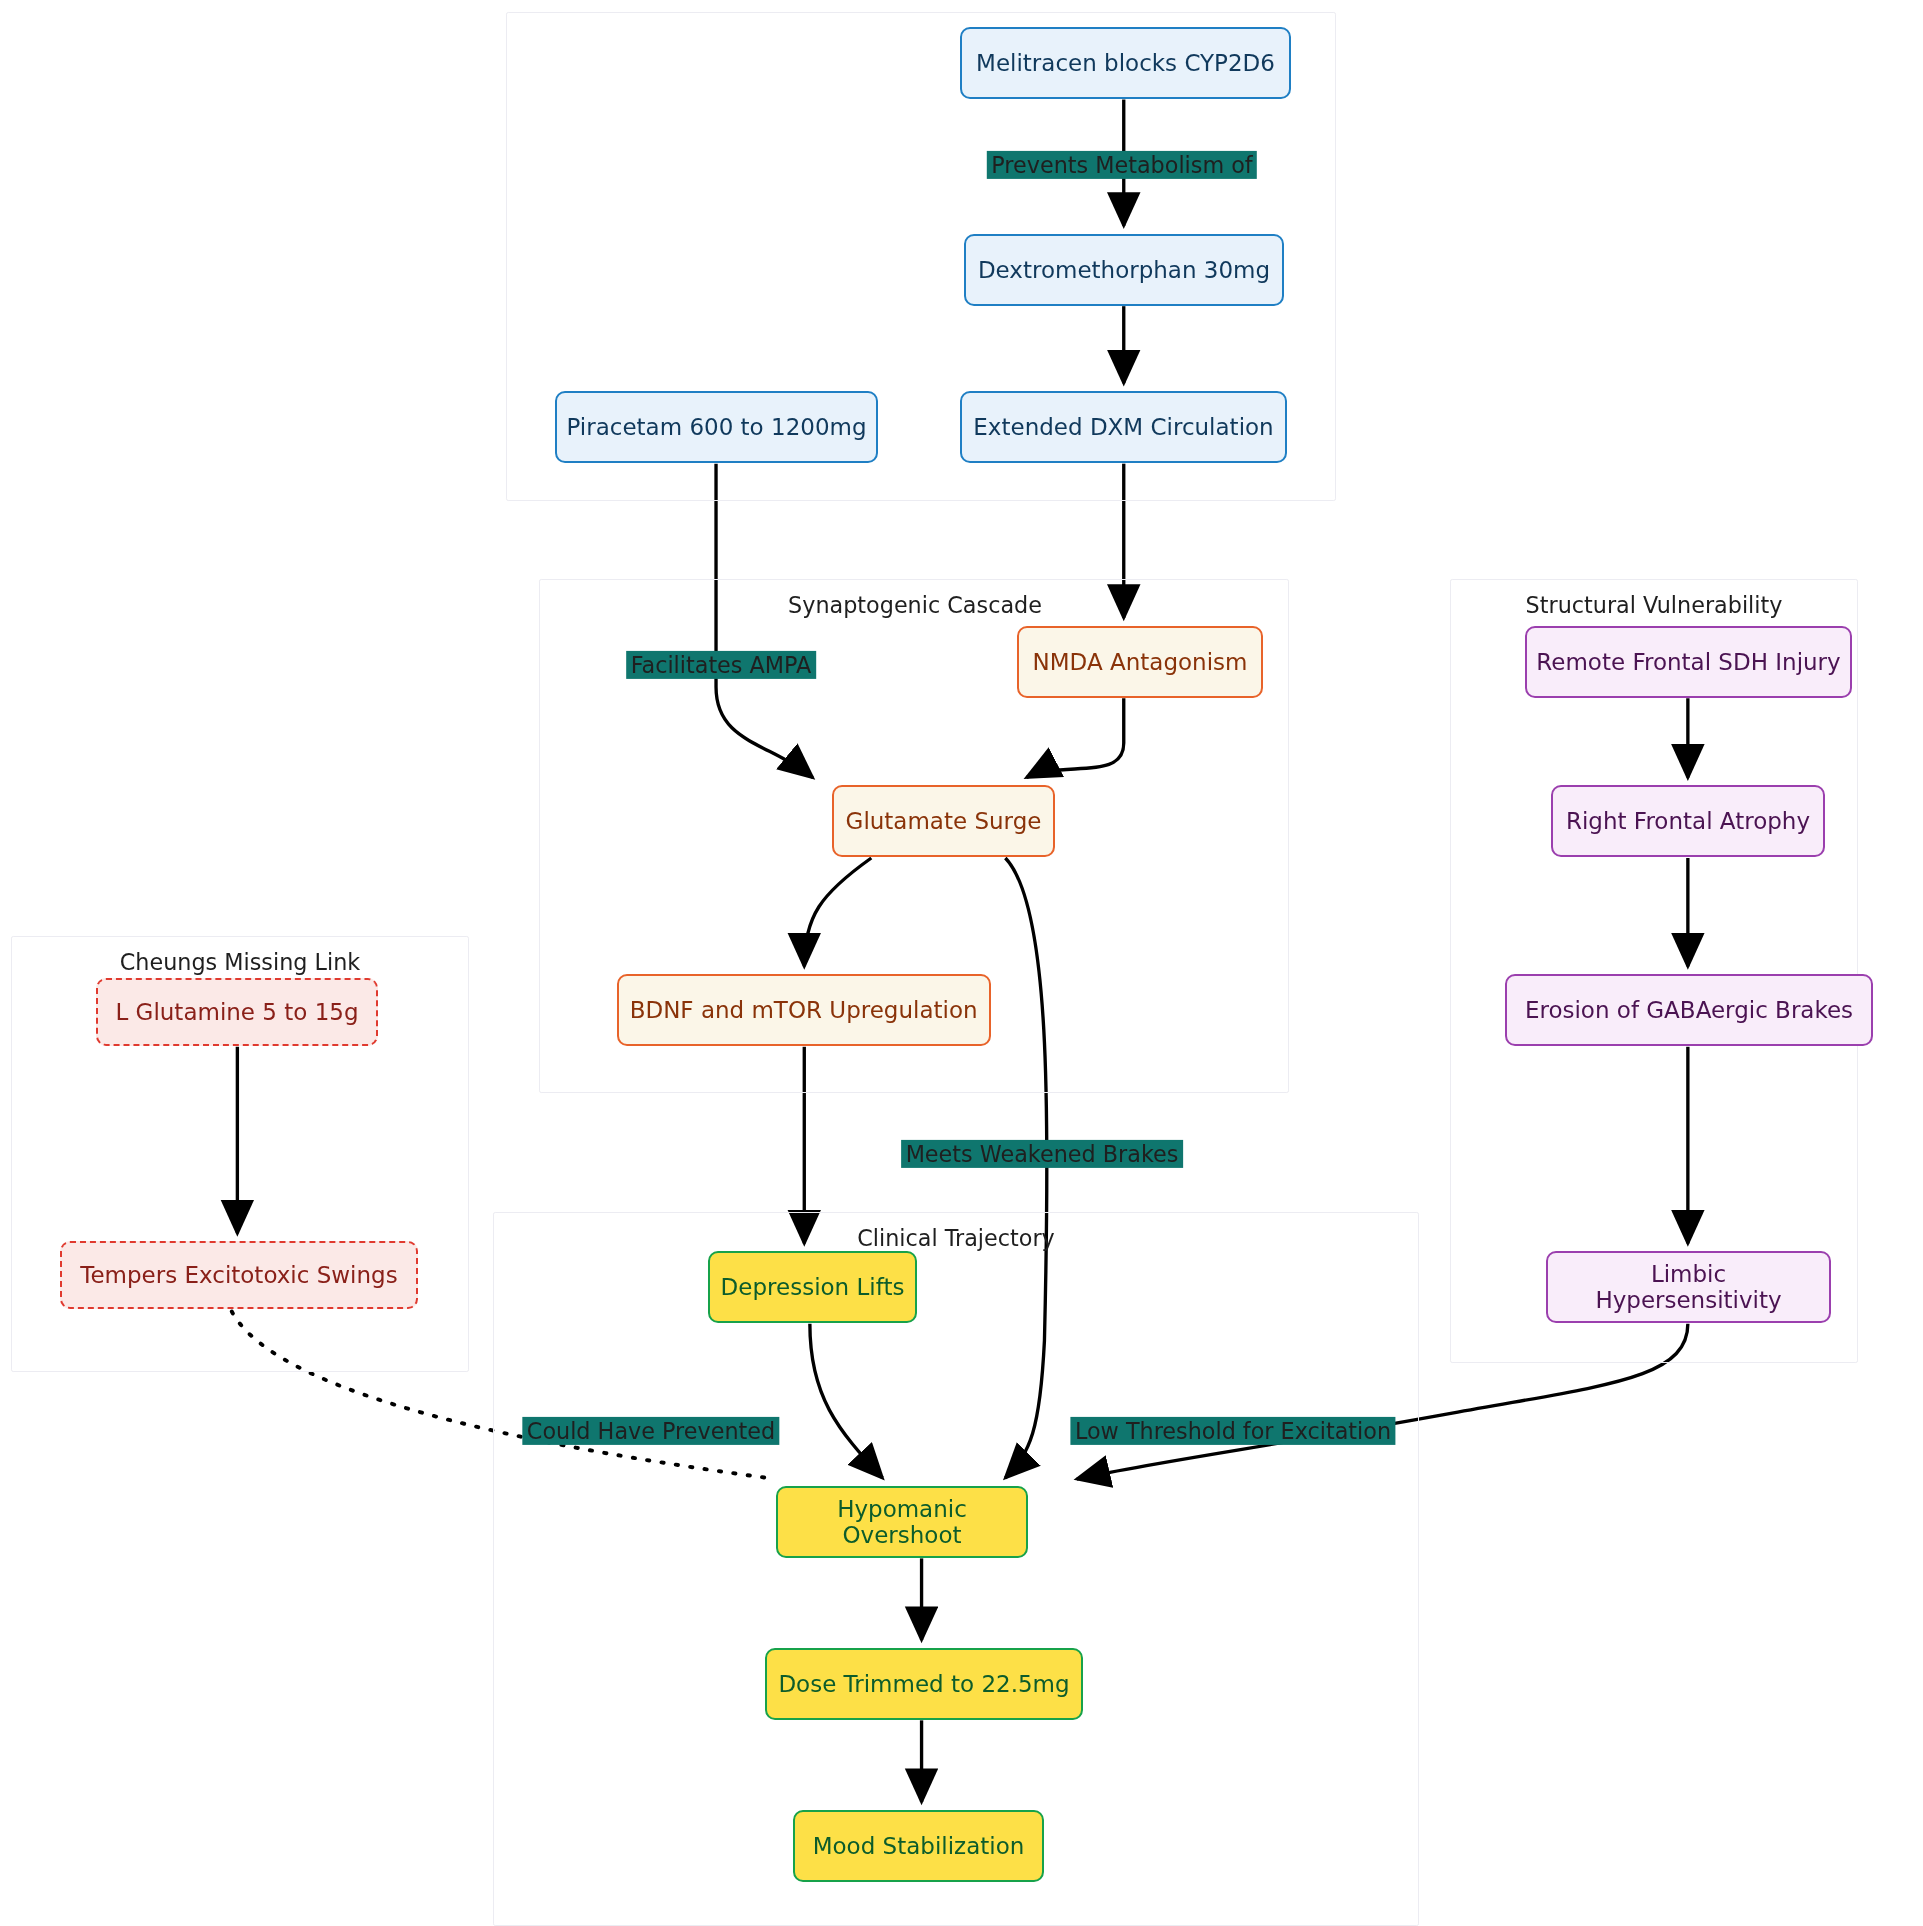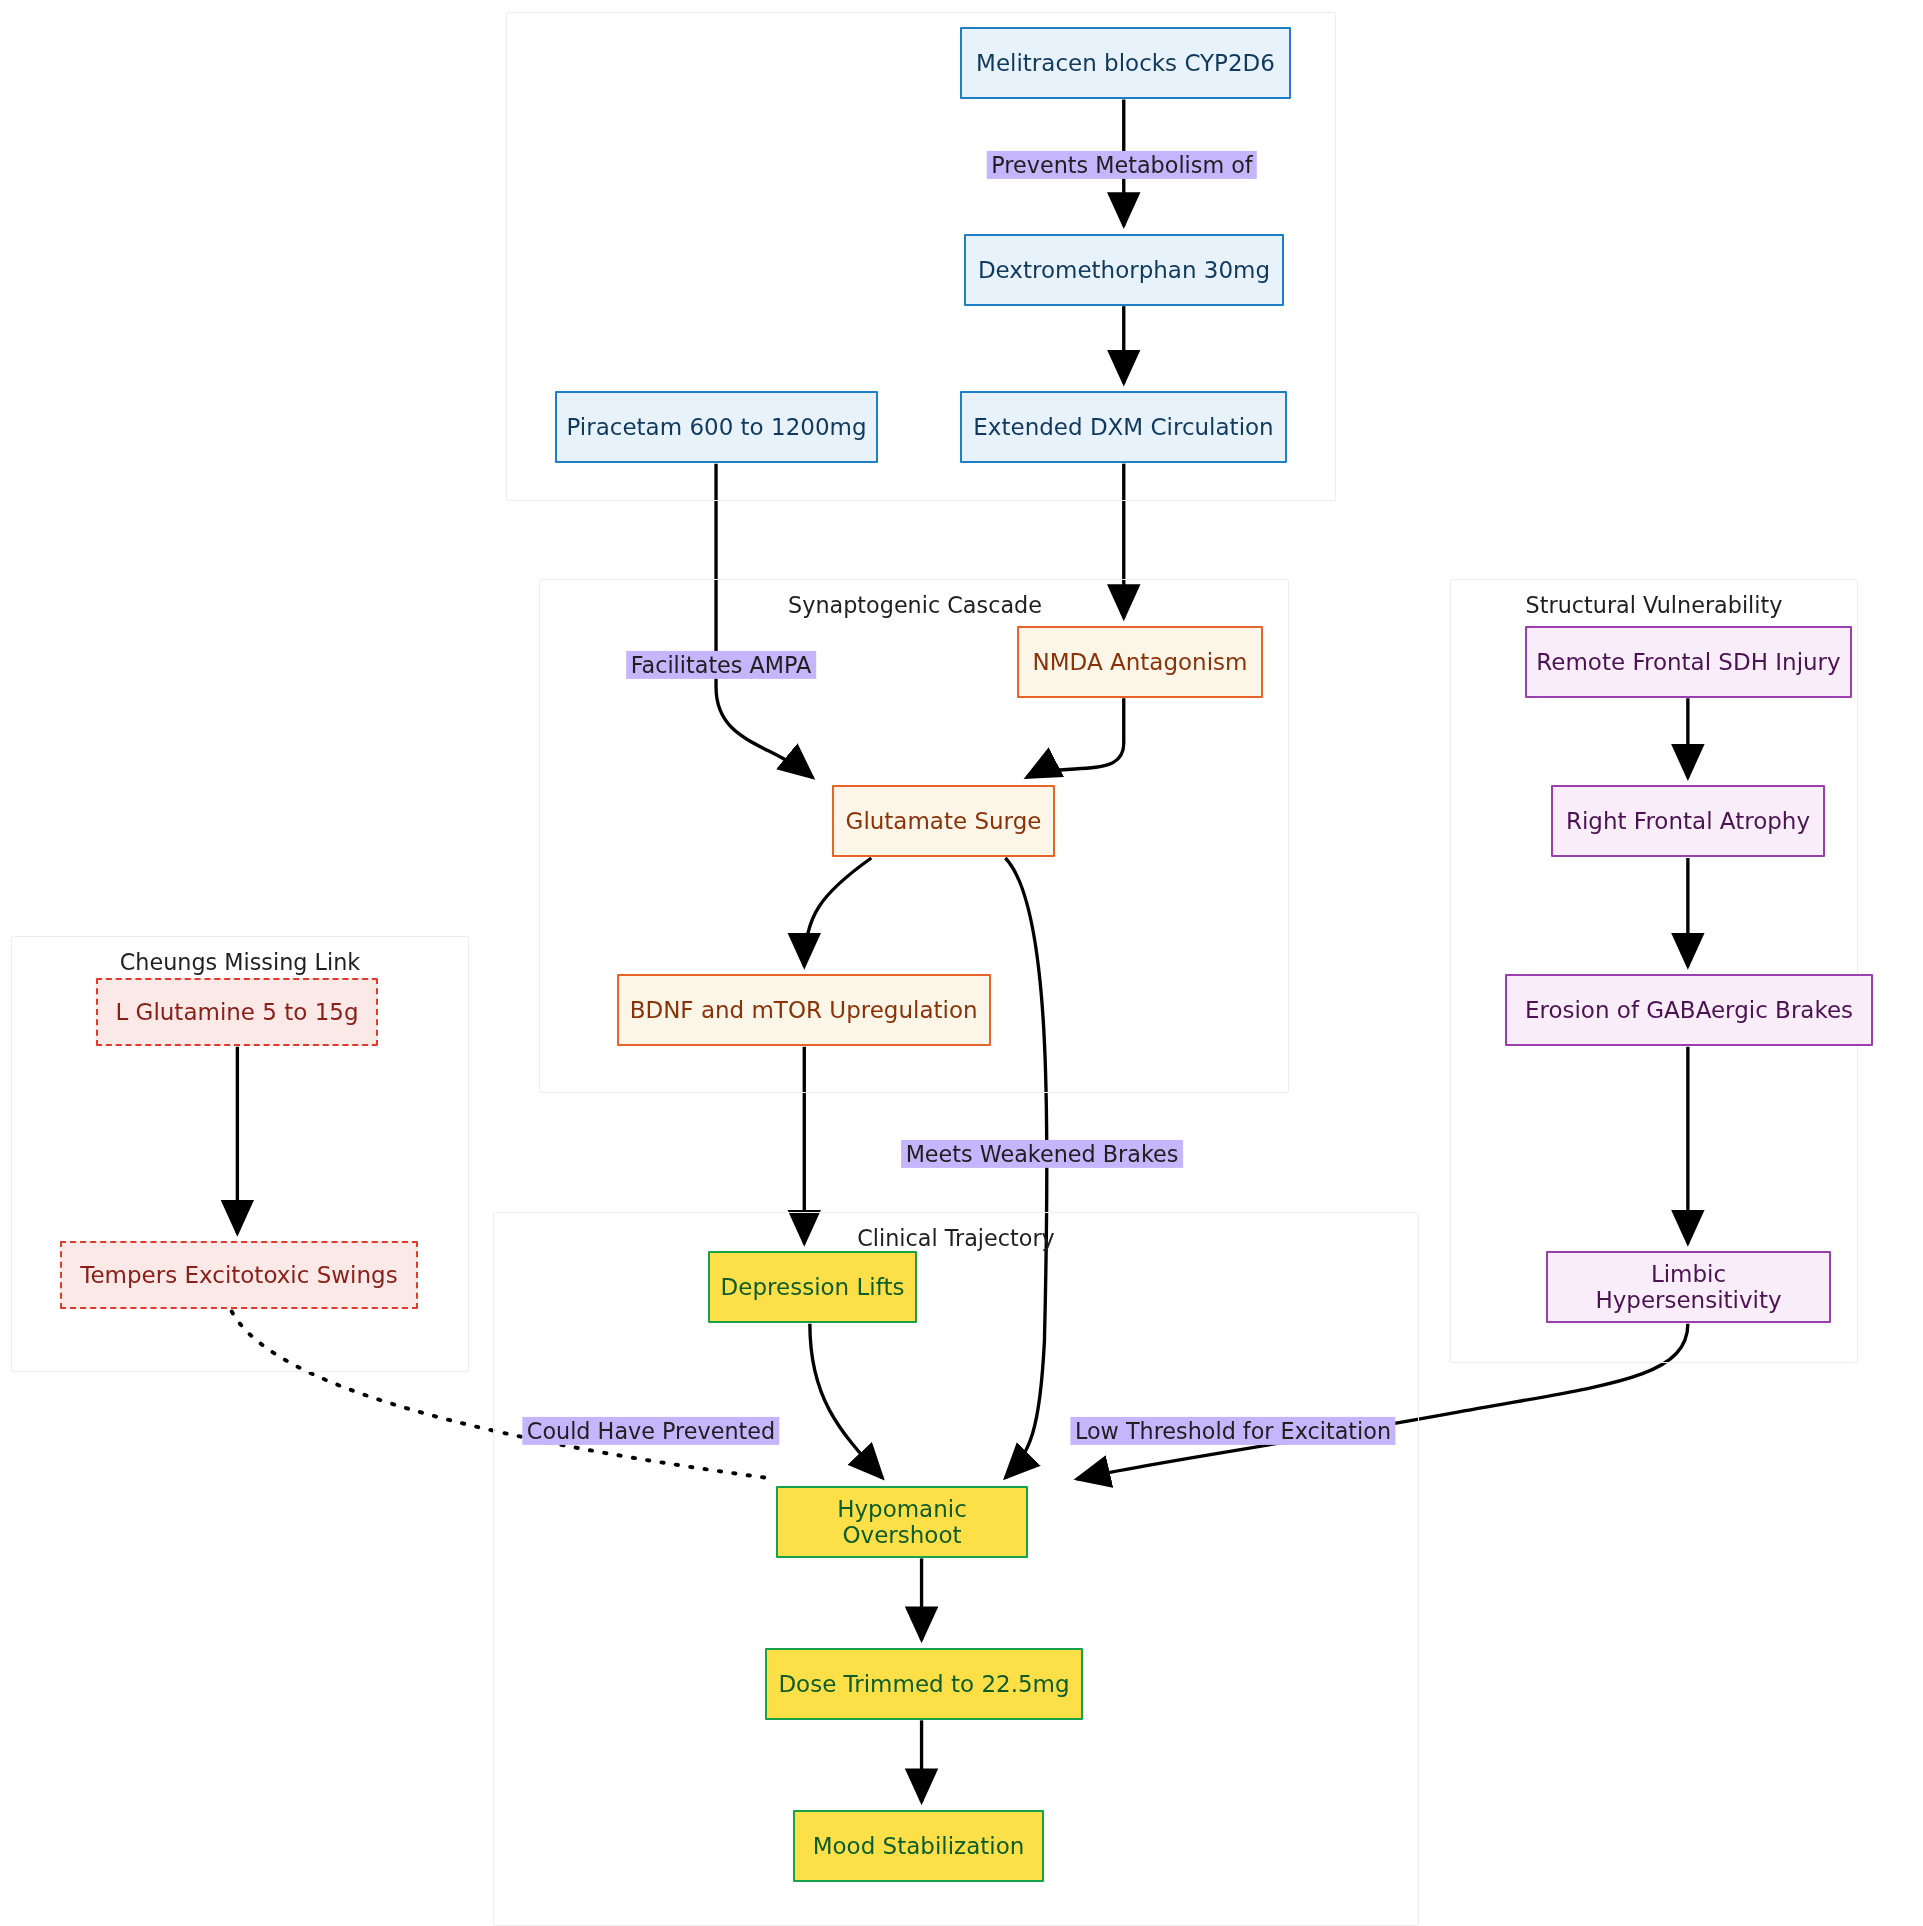--- a/index.html
+++ b/index.html
@@ -30,37 +30,37 @@
   }
 
   .node{
     position:absolute;
     box-sizing:border-box;
     display:flex;
     align-items:center;
     justify-content:center;
     text-align:center;
     font-size:23px;
-    border-radius:1px;
+    border-radius:10px;
     line-height:1.15;
     padding:0 7.8px;
   }
 
   .n-blue{ background:#e8f2fb; border:2.2px solid #1f7fc4; color:#10395c; }
   .n-orange{ background:#fbf6e8; border:2.8px solid #e8632a; color:#8a3309; }
   .n-purple{ background:#f9edfa; border:2.8px solid #9b3fae; color:#4b1352; }
   .n-green{ background:#fde047; border:2.8px solid #17a24a; color:#0c5c2b; }
   .n-red-dash{ background:#fbe9e7; border:2.8px dashed #e03a2f; color:#8a2019; }
 
   .edge-label{
     position:absolute;
     font-size:22.3px;
     color:#1f1f1f;
     white-space:nowrap;
-    background:#c4b5fd;
+    background:#0f766e;
     padding:1.1px 4.5px;
     transform:translate(-50%,-50%);
     font-family:"DejaVu Sans", sans-serif;
   }
 </style>
 </head>
 <body>
 
 <div id="canvas">
 

